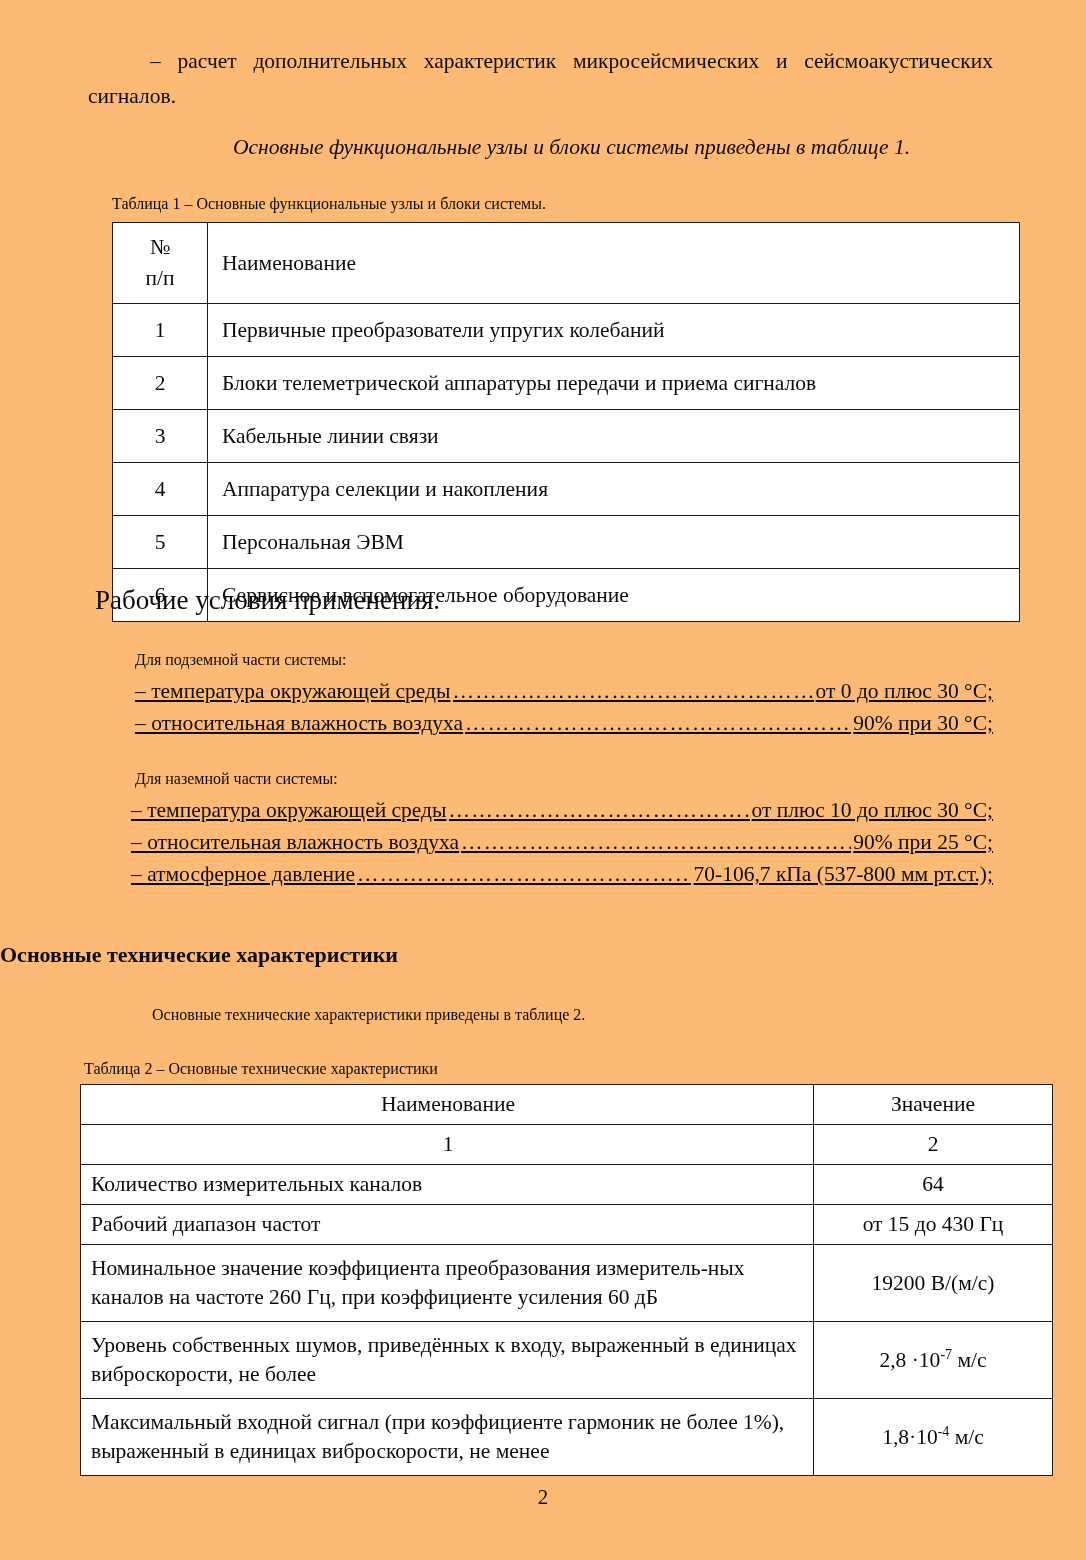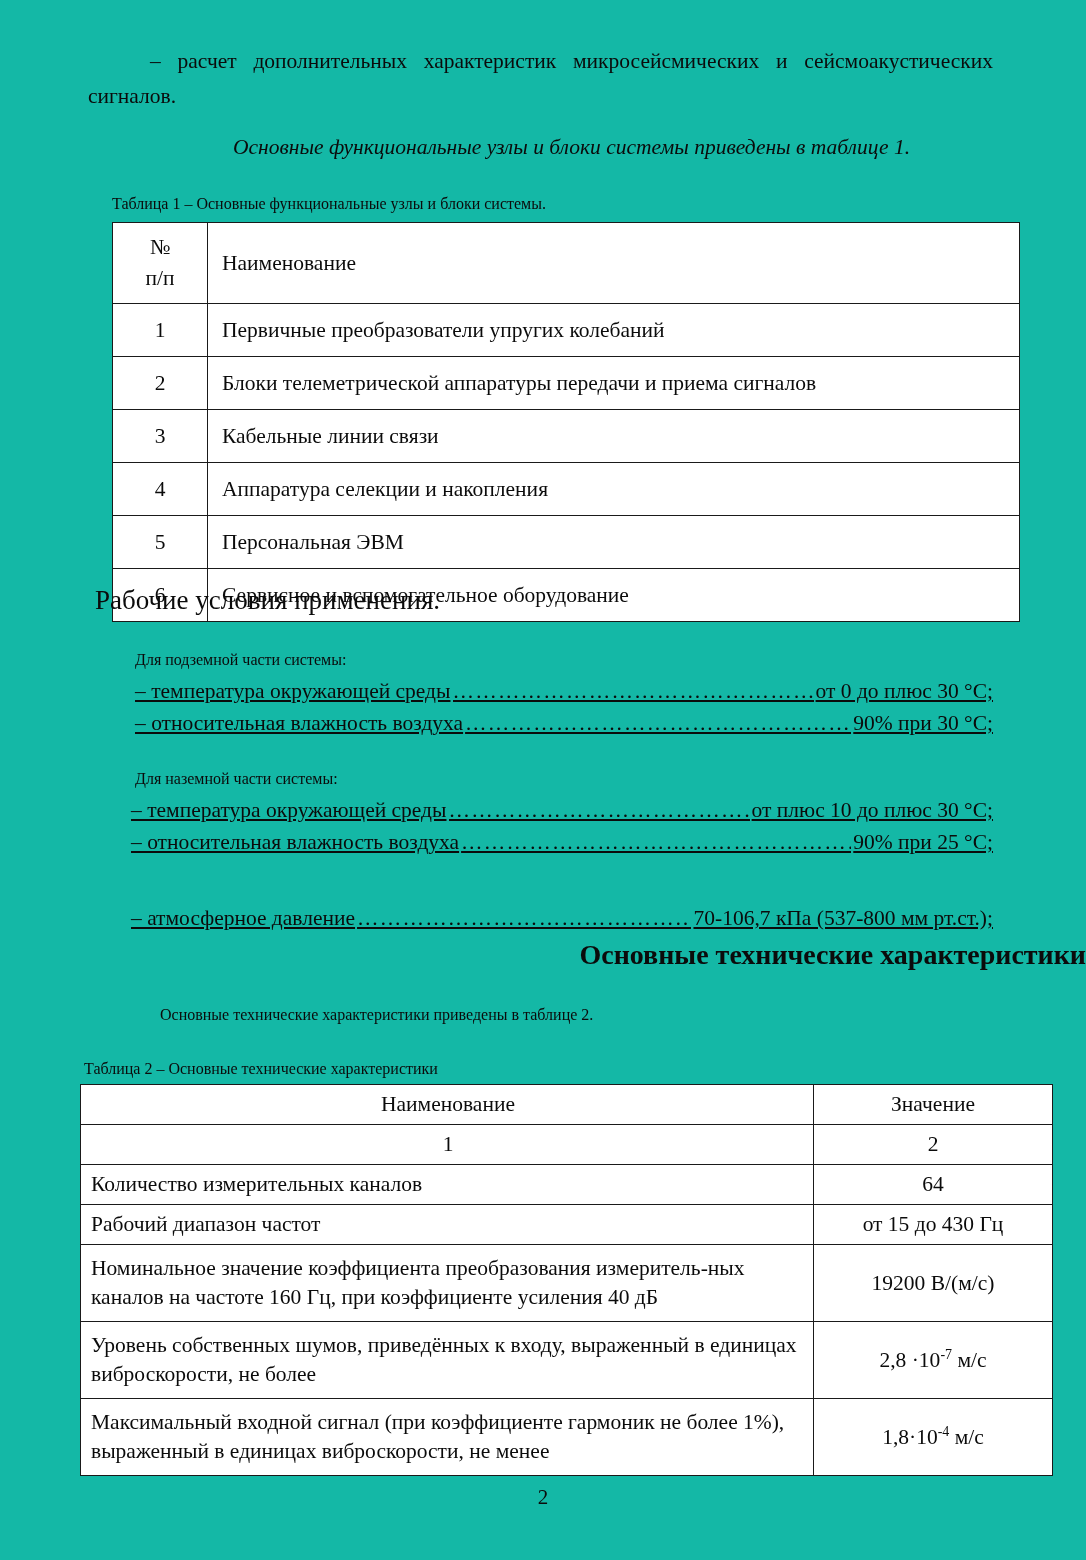--- a/index.html
+++ b/index.html
@@ -8,21 +8,21 @@
     background: #ffffff;
   }
   body {
     font-family: "Liberation Serif", "DejaVu Serif", serif;
     color: #0b0b0b;
   }
   .page {
     position: relative;
     width: 1086px;
     height: 1560px;
-    background: #14b8a6;
+    background: #fdba74;
     overflow: hidden;
   }
   .content {
     position: absolute;
     left: 0;
     top: 0;
     width: 1086px;
     height: 1560px;
   }
 
@@ -49,23 +49,23 @@
     font-size: 27px;
     line-height: 30px;
     text-underline-offset: 3px;
     white-space: nowrap;
   }
 
   .center-bold {
     position: absolute;
     width: 1086px;
     left: 0;
-    text-align: right;
+    text-align: left;
     font-weight: bold;
-    font-size: 28px;
+    font-size: 22px;
     line-height: 30px;
   }
 
   .pagenum {
     position: absolute;
     width: 1086px;
     left: 0;
     text-align: center;
     font-size: 21px;
   }
@@ -195,29 +195,29 @@
       <span class="leader-dots">………………………………………………………………………………</span>
       <span class="leader-value">от плюс 10  до плюс 30 °C;</span>
     </div>
 
     <div class="leader-row" style="left:131px; top:827px; width:862px;">
       <span class="leader-label">– относительная влажность воздуха </span>
       <span class="leader-dots">………………………………………………………………………………</span>
       <span class="leader-value">90% при 25 °C;</span>
     </div>
 
-    <div class="leader-row" style="left:131px; top:859px; width:862px;margin-top:44px;">
+    <div class="leader-row" style="left:131px; top:859px; width:862px;">
       <span class="leader-label">– атмосферное давление </span>
       <span class="leader-dots">………………………………………………………………………………</span>
       <span class="leader-value">70-106,7 кПа (537-800 мм рт.ст.);</span>
     </div>
 
     <div class="center-bold" style="top:940px;">Основные технические характеристики</div>
 
-    <div class="caption" style="left:160px; top:1000px;">Основные технические характеристики приведены в таблице 2.</div>
+    <div class="caption" style="left:152px; top:1000px;">Основные технические характеристики приведены в таблице 2.</div>
 
     <div class="caption" style="left:84px; top:1054px;">Таблица 2 – Основные технические характеристики</div>
 
     <table id="table-2" class="doc-table">
       <tbody>
         <tr>
           <td class="t2-name t2-center-name">Наименование</td>
           <td class="t2-val">Значение</td>
         </tr>
         <tr>
@@ -227,21 +227,21 @@
 
         <tr>
           <td class="t2-name">Количество  измерительных каналов</td>
           <td class="t2-val">64</td>
         </tr>
         <tr>
           <td class="t2-name">Рабочий диапазон частот</td>
           <td class="t2-val">от 15 до 430 Гц</td>
         </tr>
         <tr>
-          <td class="t2-name tall-2">Номинальное значение  коэффициента преобразования измеритель-ных каналов на частоте 160 Гц, при коэффициенте усиления 40 дБ</td>
+          <td class="t2-name tall-2">Номинальное значение  коэффициента преобразования измеритель-ных каналов на частоте 260 Гц, при коэффициенте усиления 60 дБ</td>
           <td class="t2-val tall-2">19200 В/(м/с)</td>
         </tr>
         <tr>
           <td class="t2-name tall-2">Уровень собственных шумов, приведённых к входу, выраженный в единицах виброскорости, не более</td>
           <td class="t2-val tall-2">
             <span>2,8 ·10</span><span class="sup">-7</span><span> м/с</span>
           </td>
         </tr>
         <tr>
           <td class="t2-name tall-2">Максимальный входной сигнал (при коэффициенте гармоник не более 1%), выраженный в единицах виброскорости, не менее</td>

